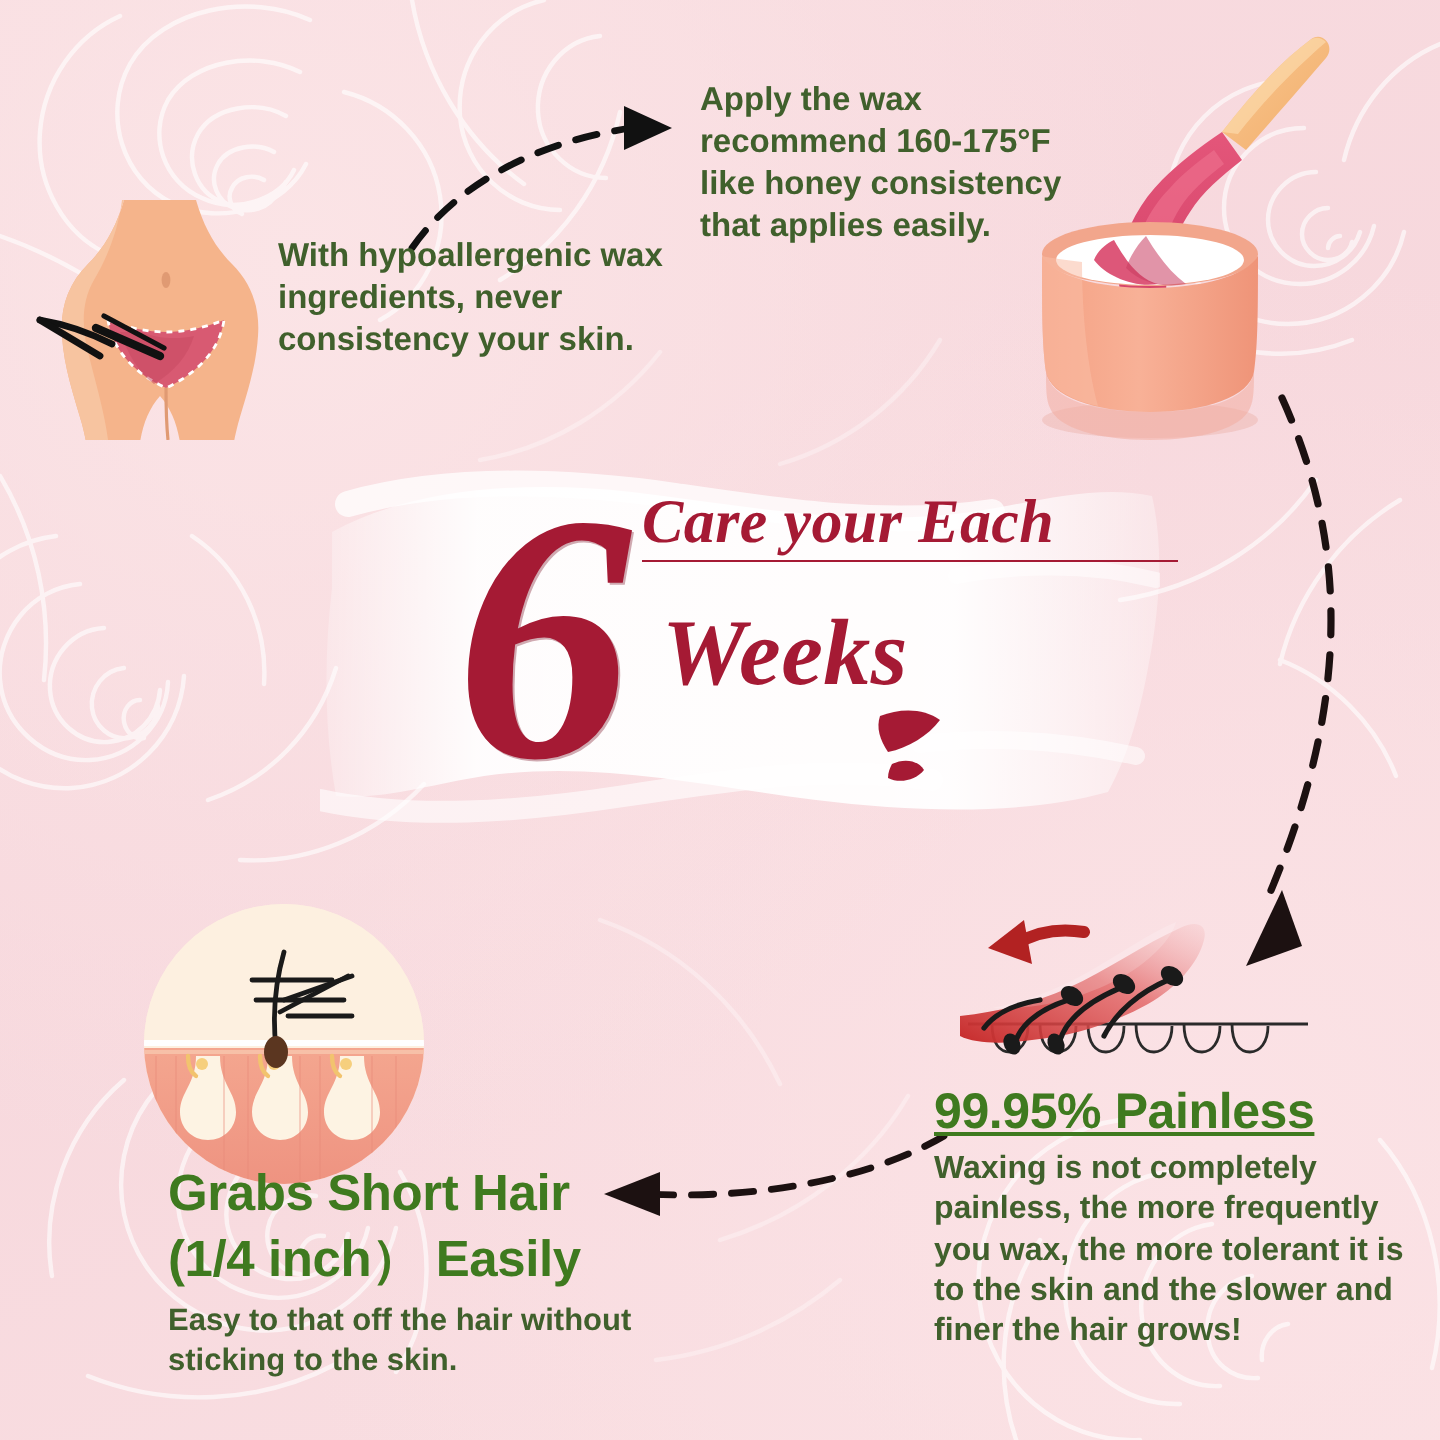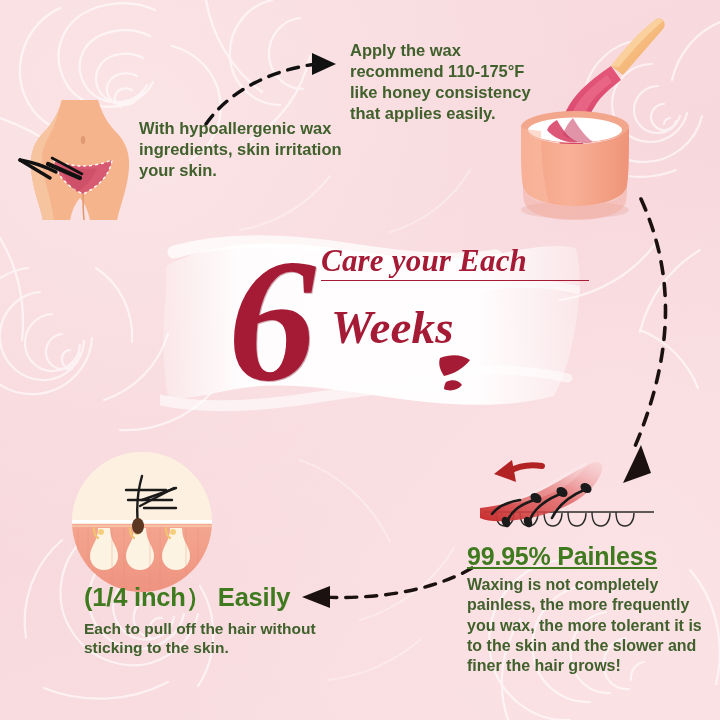--- a/index.html
+++ b/index.html
@@ -344,35 +344,36 @@
     <path d="M56 4C86 70 94 150 48 256" stroke="#1c1111" stroke-width="3.6" fill="none" stroke-dasharray="12 10" stroke-linecap="round"></path>
     <path d="M56 250l-18 38 28-10z" fill="#1c1111"></path>
   </svg>
 
   <svg class="arrow" id="arw-3" viewBox="0 0 195 85">
     <path d="M184 16C150 36 96 48 34 45" stroke="#1c1111" stroke-width="3.4" fill="none" stroke-dasharray="11 9" stroke-linecap="round"></path>
     <path d="M42 34L14 45l28 11z" fill="#1c1111"></path>
   </svg>
 
   <div class="block" id="b-nosens">
-    <div class="p">With hypoallergenic wax ingredients, skin irritation your skin.</div>
+    <div class="p">With hypoallergenic wax ingredients, never consistency your skin.</div>
   </div>
 
   <div class="block" id="b-easy">
-    <div class="p">Apply the wax recommend 110-175°F like honey consistency that applies easily.</div>
+    <div class="p">Apply the wax recommend 160-175°F like honey consistency that applies easily.</div>
   </div>
 
   <div class="block" id="b-pain">
     <div class="h">99.95% Painless</div>
     <div class="p">Waxing is not completely painless, the more frequently you wax, the more tolerant it is to the skin and the slower and finer the hair grows!</div>
   </div>
 
   <div class="block" id="b-grab">
+    <div class="h">Grabs Short Hair</div>
     <div class="h">(1/4 inch） Easily</div>
-    <div class="p">Each to pull off the hair without sticking to the skin.</div>
+    <div class="p">Easy to that off the hair without sticking to the skin.</div>
   </div>
 
   <div id="headline">
     <div class="six">6</div>
     <div class="hl-lines">
       <div class="hl u">Care your Each</div>
       <div class="hl weeks">Weeks</div>
     </div>
     <svg class="flourish" viewBox="0 0 38 40">
       <path d="M4 4c10-4 22-4 30 2-6 8-16 14-26 16-4-6-6-12-4-18z" fill="#a51a34"></path>

